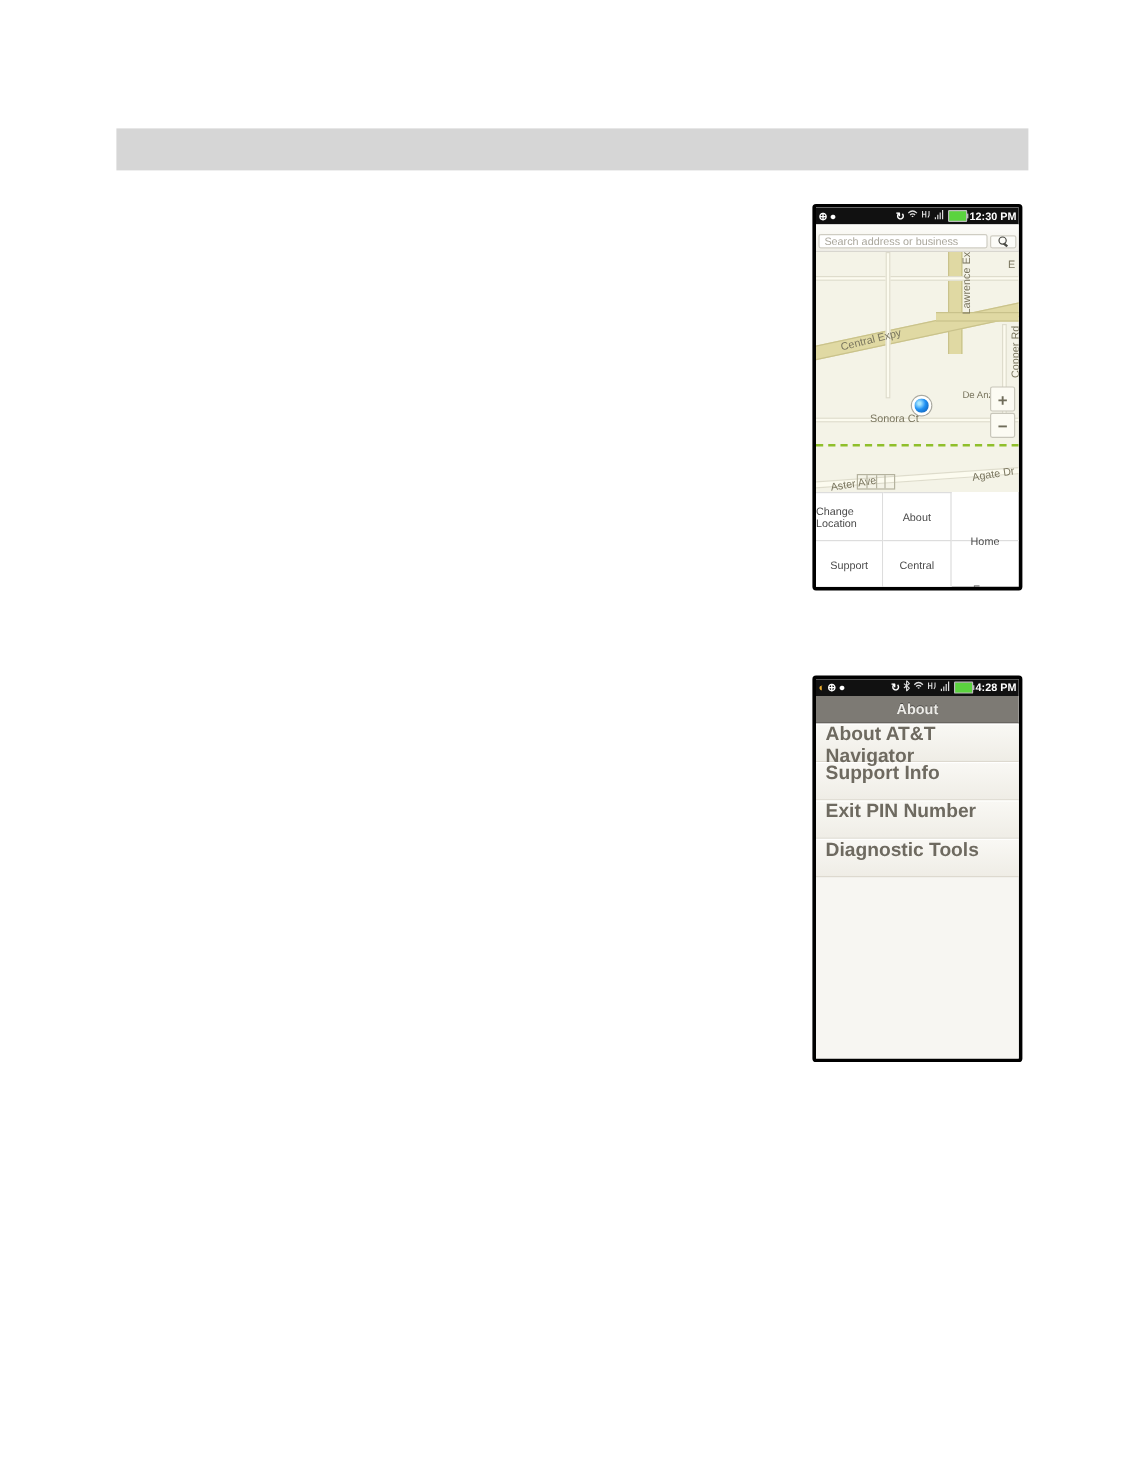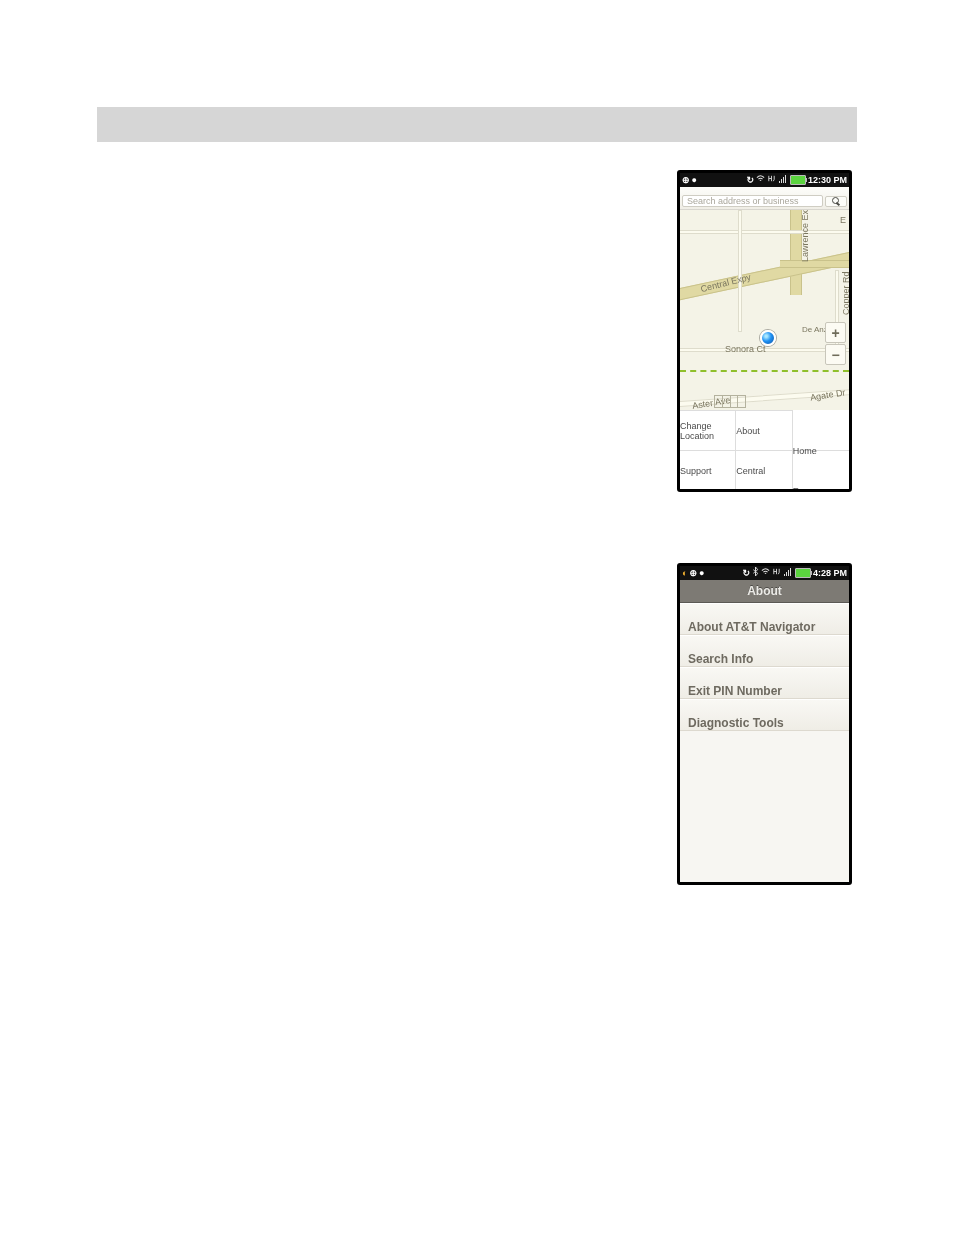--- a/index.html
+++ b/index.html
@@ -173,21 +173,21 @@
     height: 80px;
   }
   .menu-cell {
     border-top: 1px solid #ddd;
     border-right: 1px solid #ddd;
     background: #fff;
     font-size: 9px;
     color: #4a4a4a;
     display: flex;
     align-items: center;
-    justify-content: flex-start;
+    justify-content: center;
     box-sizing: border-box;
   }
   .menu-cell:nth-child(3n) { border-right: none; margin-top: 40px; }
 
   
   .about-title {
     height: 22px;
     background: #7d7a74;
     color: #ecebe7;
     font-weight: bold;
@@ -197,23 +197,23 @@
     justify-content: center;
     border-bottom: 1px solid #5b5954;
     text-shadow: 0 -1px 0 rgba(0,0,0,.4);
   }
   .about-list { background: #f7f6f2; height: 280px; }
   .about-item {
     height: 30px;
     border-bottom: 1px solid #ddd9cf;
     border-top: 1px solid #fffffe;
     display: flex;
-    align-items: flex-end;
+    align-items: flex-start;
     padding: 0 8px;
-    font-size: 12px;
+    font-size: 16px;
     font-weight: bold;
     color: #6e6a60;
     background: linear-gradient(#f9f8f4, #efede6);
   }
 
 </style>
 </head>
 <body>
 <div class="page">
 
@@ -352,21 +352,21 @@
       </div>
     </div>
     <div class="about-title">
       <span>About</span>
     </div>
     <div class="about-list">
       <div class="about-item">
           <span>About AT&amp;T Navigator</span>
         </div>
       <div class="about-item">
-          <span>Search Info</span>
+          <span>Support Info</span>
         </div>
       <div class="about-item">
           <span>Exit PIN Number</span>
         </div>
       <div class="about-item">
           <span>Diagnostic Tools</span>
         </div>
     </div>
   </div>
 

